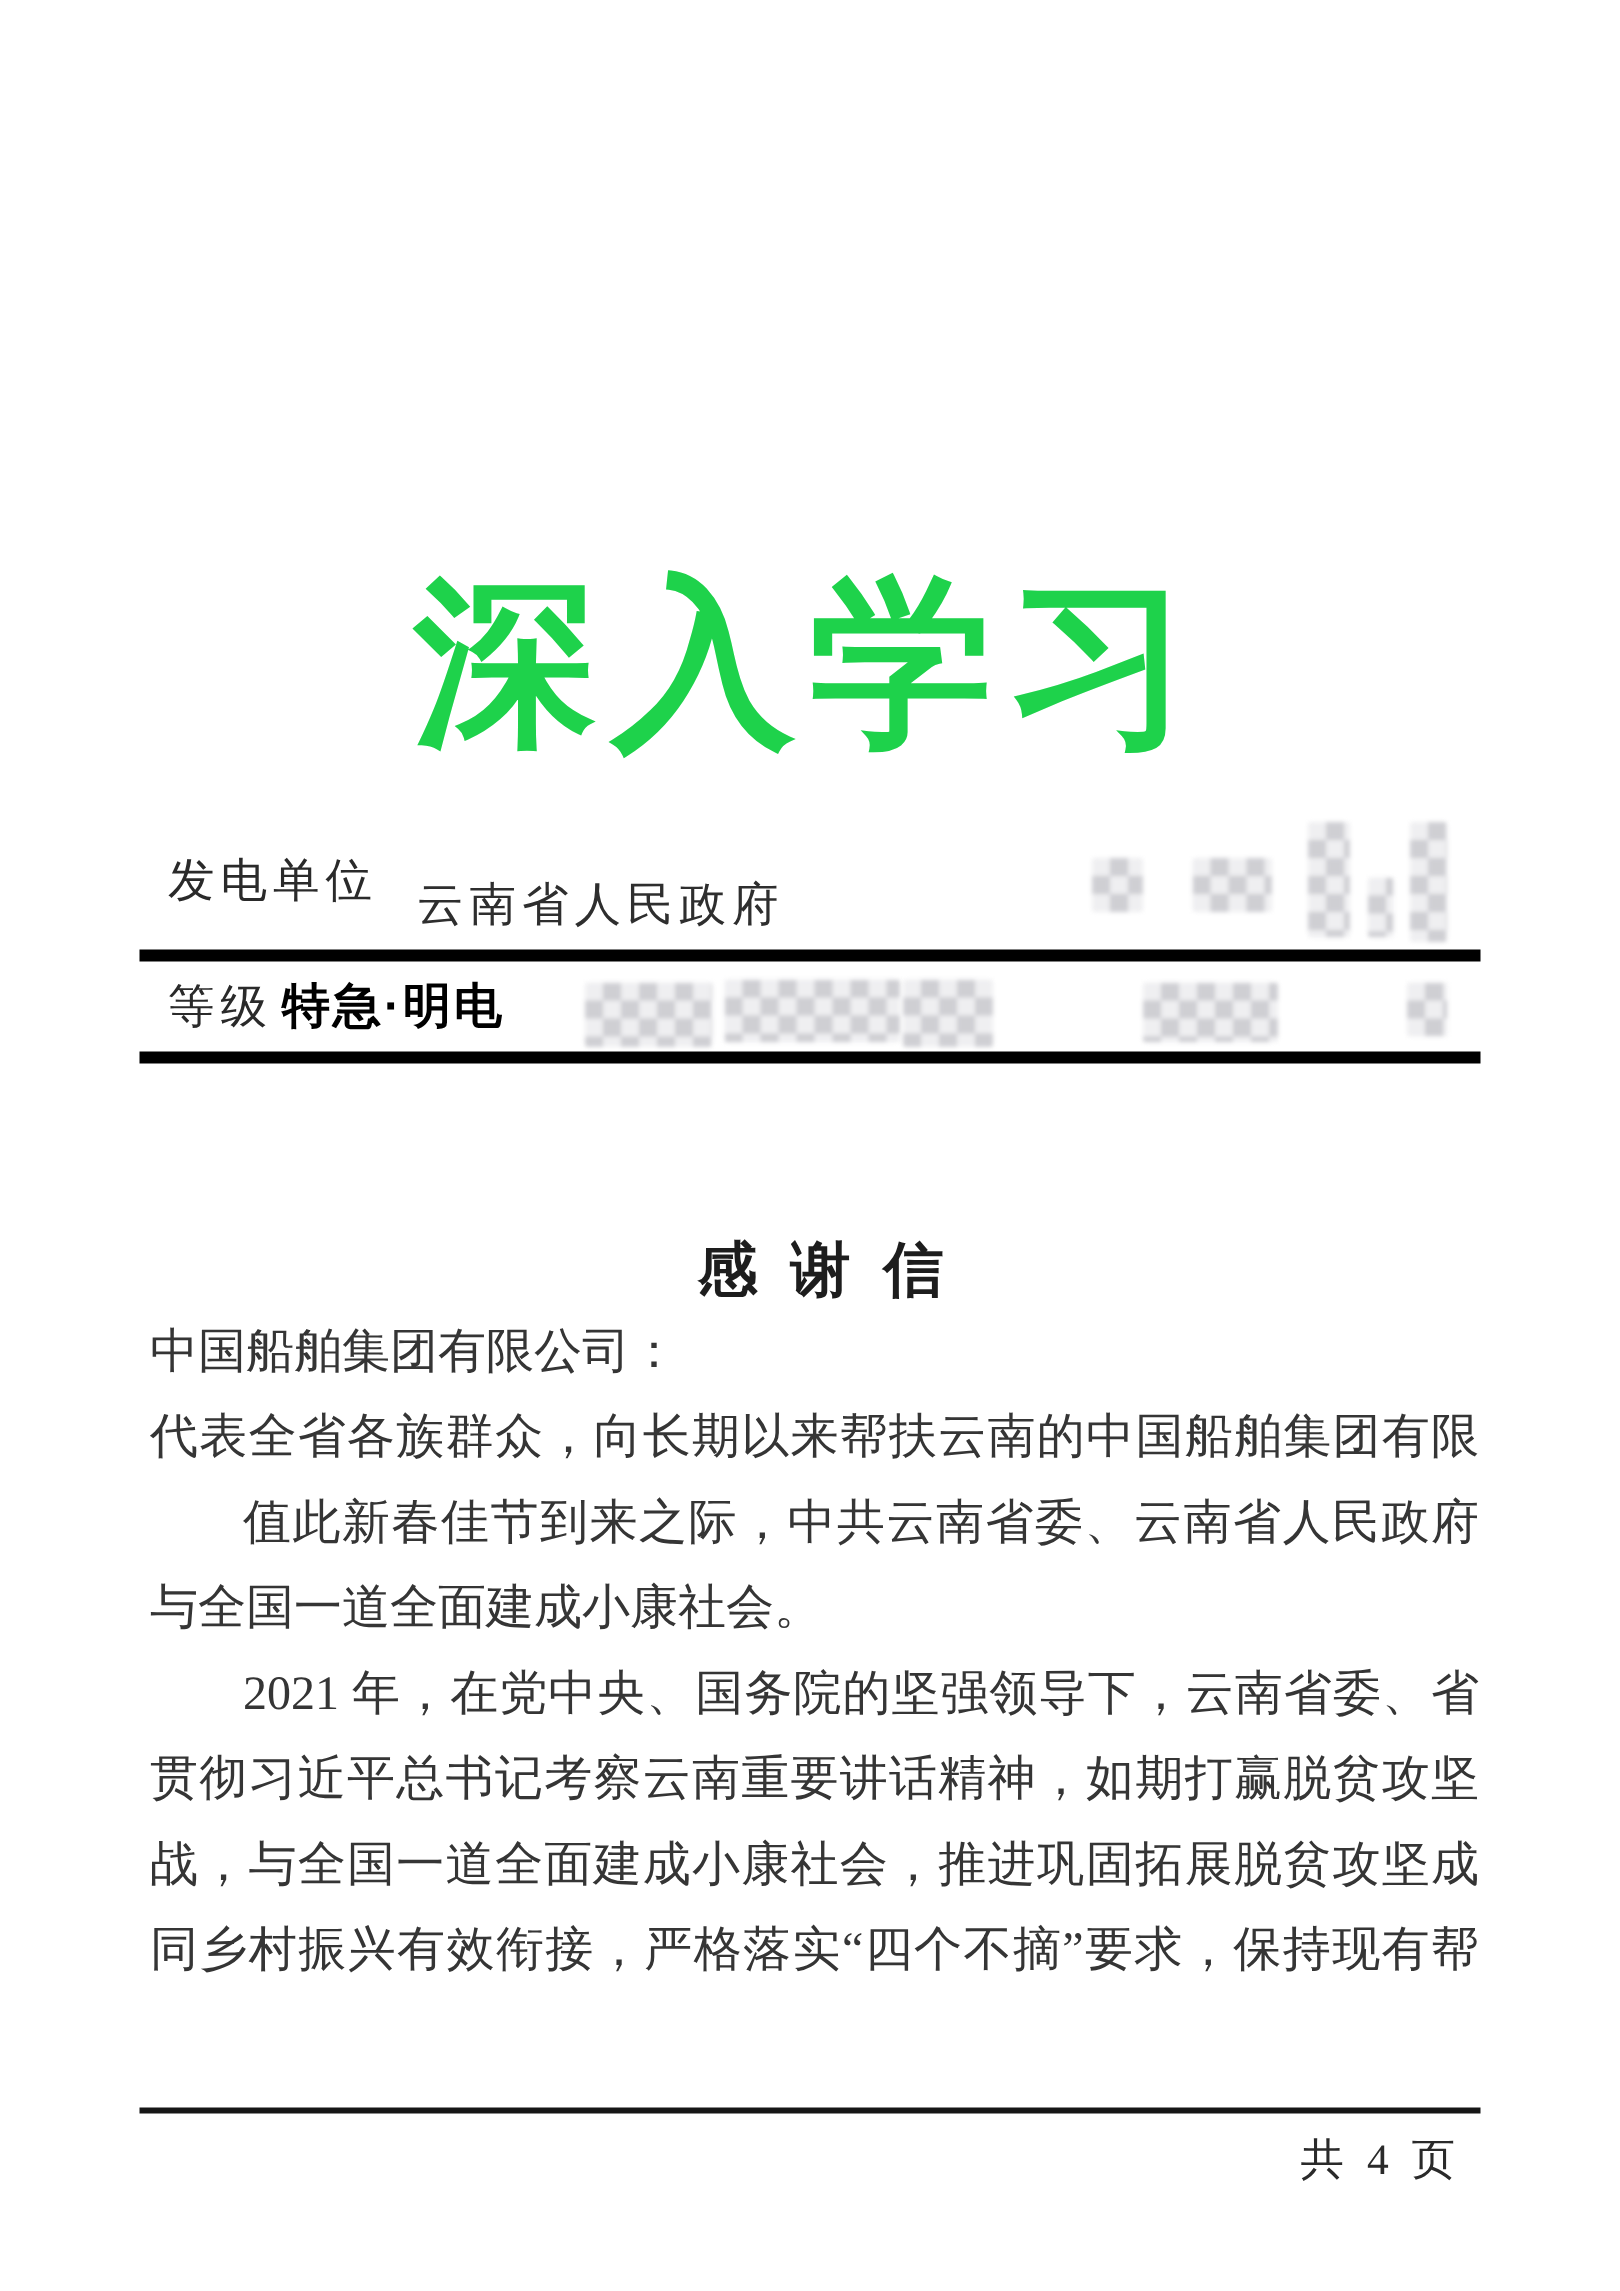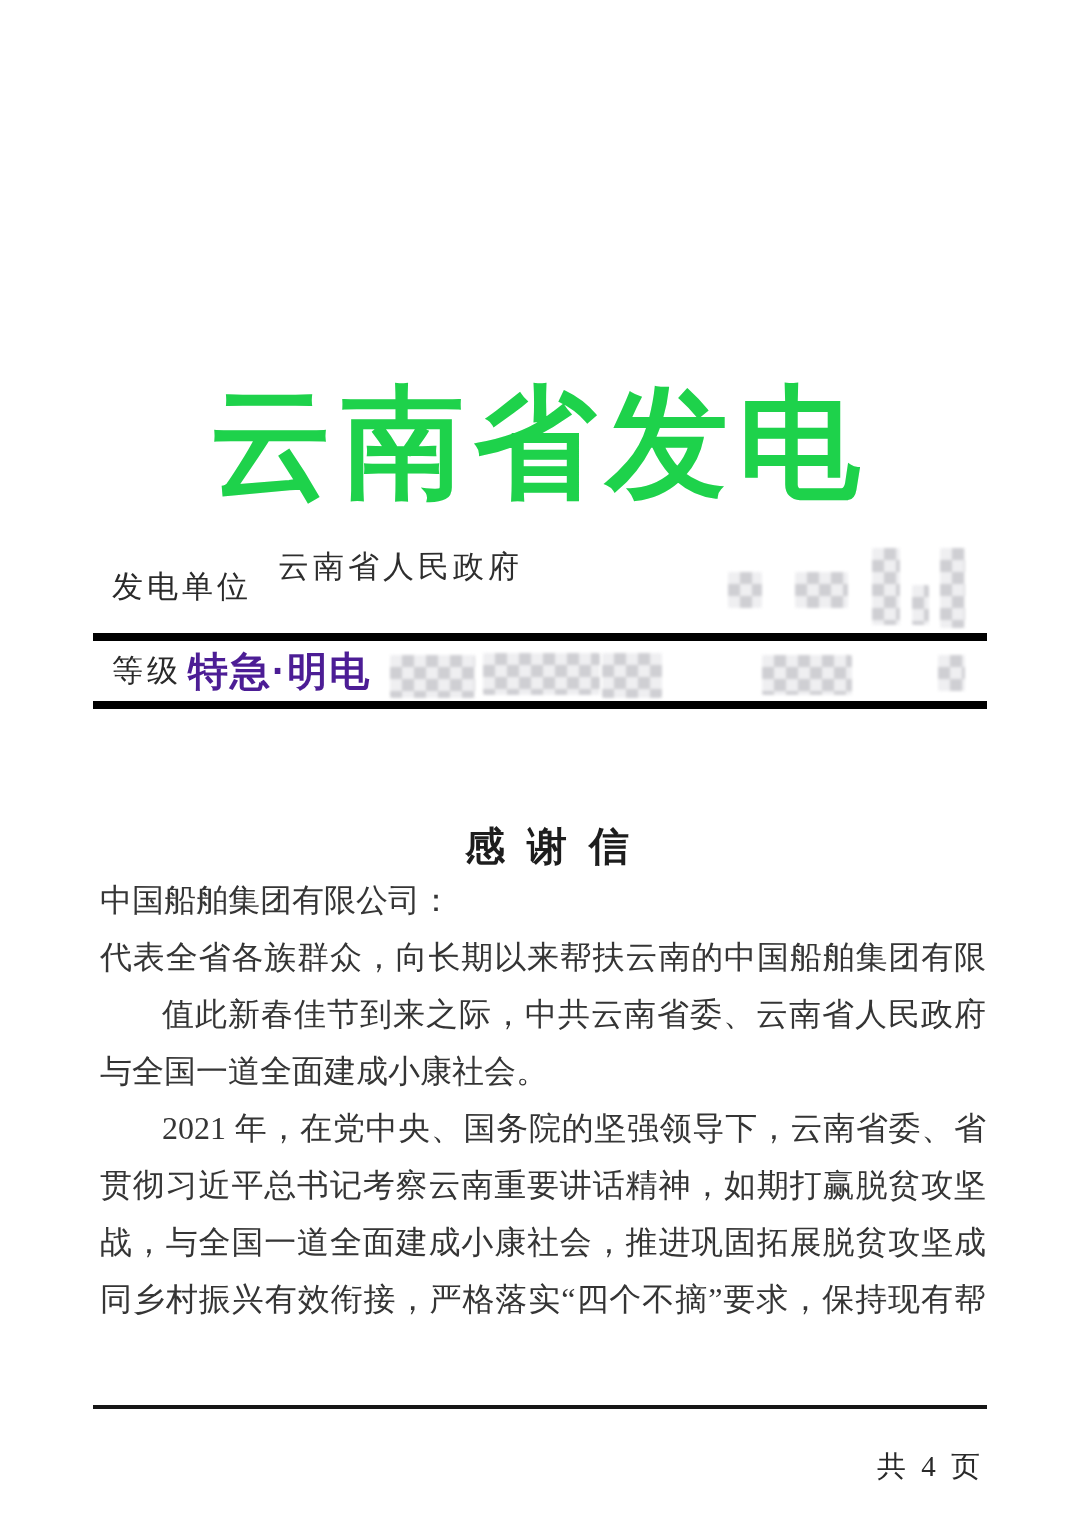--- a/index.html
+++ b/index.html
@@ -25,26 +25,26 @@
   .form { position:absolute; left:93px; top:540px; width:894px; }
   .form-row { position:relative; border-bottom:8px solid #000000; }
   .row-sender { height:93px; }
   .row-grade  { height:60px; }
   .form-label {
     position:absolute; left:19px; top:50%; transform:translateY(-50%);
     font-size:31px; letter-spacing:4px; color:#2a2a2a; white-space:nowrap;
   }
   .sender-lines { position:absolute; left:185px; top:7px; }
   .sender-line1 { font-size:31px; letter-spacing:10px; line-height:39px; white-space:nowrap; }
-  .sender-line2 { font-size:31px; letter-spacing:4px;  line-height:39px; white-space:nowrap; }
+  .sender-line2 { font-size:31px; letter-spacing:4px;  line-height:39px; white-space:nowrap;margin-top:36px; }
   .grade-value {
     position:absolute; left:95px; top:50%; transform:translateY(-50%);
     font-family:"Liberation Sans", sans-serif;
-    font-weight:bold; font-size:40px; letter-spacing:2px;
-    color:#4c1d95; white-space:nowrap;
+    font-weight:bold; font-size:32px; letter-spacing:2px;
+    color:#000000; white-space:nowrap;
   }
 
   
   .px {
     position:absolute;
     background: repeating-conic-gradient(#bdbdc3 0% 25%, #e9e9ec 0% 50%) 0 0 / 24px 24px;
     opacity:.72; filter:blur(1.5px); border-radius:2px;
   }
   .pxA  { left:635px; top:32px; width:34px;  height:36px; }
   .pxB  { left:702px; top:32px; width:53px;  height:36px; }
@@ -67,30 +67,30 @@
 
   
   .body-text { position:absolute; left:100px; top:872px; width:886px; font-size:32px; color:#353535; }
   .bline { height:57px; line-height:57px; overflow:hidden; }
   .indent { text-indent:62px; }
   .just { text-align:justify; text-align-last:justify; }
 
   
   .footer-rule { position:absolute; left:93px; top:1405px; width:894px; height:4px; background:#161616; }
   .footer-text {
-    position:absolute; right:96px; top:1420px;
-    font-size:29px; letter-spacing:4px; color:#2a2a2a; white-space:nowrap;margin-top:27px;
+    position:absolute; right:106px; top:1420px;
+    font-size:29px; letter-spacing:4px; color:#2a2a2a; white-space:nowrap;
   }
 </style>
 </head>
 <body>
 
 <div class="page">
 
-  <h1 class="masthead" style="color: rgb(30, 210, 75);">云南省发电</h1>
+  <h1 class="masthead" style="color: rgb(30, 210, 75);">深入学习</h1>
 
   <div class="form">
     <div class="form-row row-sender">
       <div class="form-label">发电单位</div>
       <div class="sender-lines">
         <div class="sender-line2">云南省人民政府</div>
       </div>
       <div class="px pxA"></div>
       <div class="px pxB"></div>
       <div class="px pxC1"></div>

